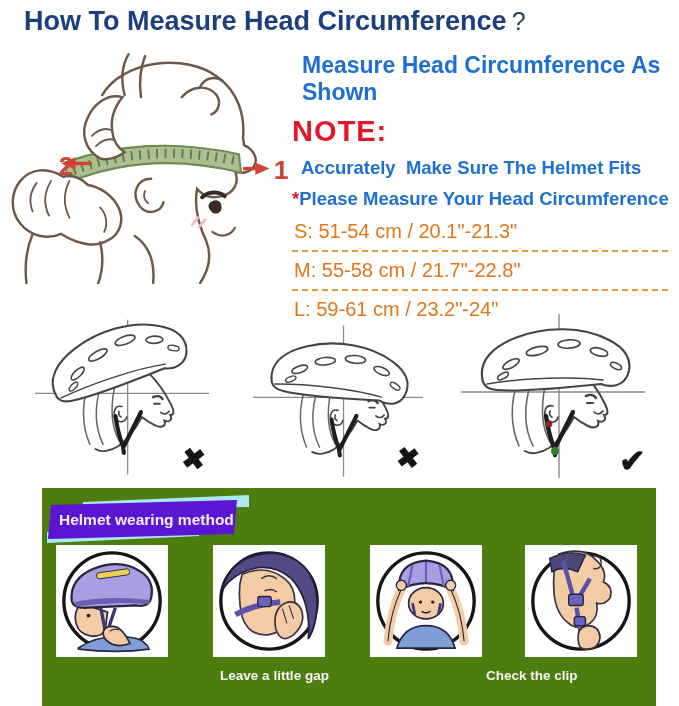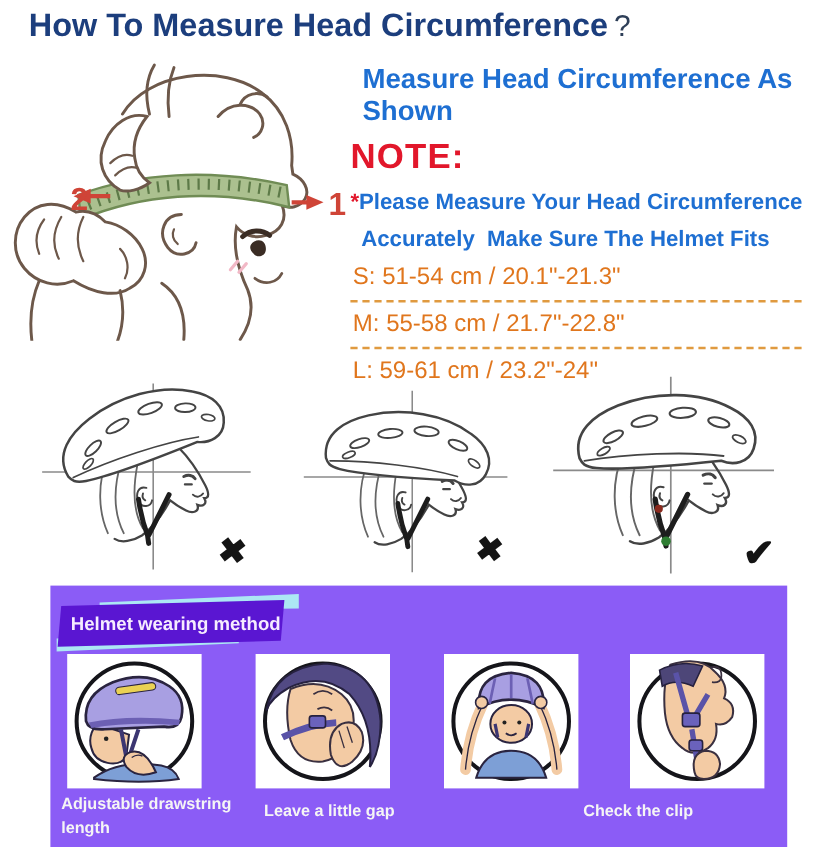--- a/index.html
+++ b/index.html
@@ -25,21 +25,21 @@
   .size-row { color:#e0761d; font-size:20px; padding:3px 0 7px 2px; white-space:nowrap; }
   .size-row.dashed { border-bottom:2px dashed #e09a3f; margin-bottom:4px; }
 
   
   .fit-svg { position:absolute; }
   .fit1 { left:24px;  top:314px; width:196px; height:170px; }
   .fit2 { left:242px; top:320px; width:192px; height:166px; }
   .fit3 { left:450px; top:308px; width:206px; height:180px; }
 
   
-  .panel { position:absolute; left:42px; top:488px; width:614px; height:218px; background:#8b5cf6;text-decoration:underline; }
+  .panel { position:absolute; left:42px; top:488px; width:614px; height:218px; background:#4d7c0f;text-decoration:underline; }
   .banner { position:absolute; left:5px; top:7px; width:205px; height:52px; }
   .card { position:absolute; top:57px; width:112px; height:112px; background:#ffffff; }
   .card svg { width:112px; height:112px; display:block; }
   .card1 { left:14px; }  .card2 { left:171px; }  .card3 { left:328px; }  .card4 { left:483px; }
   .caption { position:absolute; color:#f5f5f5; font-weight:bold; font-size:13.5px; line-height:1.45; }
   .cap1 { left:9px;  top:172px; width:162px; text-align:left; }
   .cap2 { left:160px; top:178px; width:145px; text-align:center; }
   .cap3 { left:312px; top:178px; width:145px; text-align:center; }
   .cap4 { left:444px; top:178px; width:145px; }
 
@@ -127,22 +127,22 @@
     <g>
       <path d="M236,122 L250,122" stroke="#cf4437" stroke-width="3.4"></path>
       <polygon points="248,116 262,122 248,128" fill="#cf4437"></polygon>
     </g>
     <text x="266" y="132" font-size="26" font-weight="bold" fill="#cf4437">1</text>
   </svg>
 
   <div class="info">
     <div class="info-heading">Measure Head Circumference As Shown</div>
     <div class="note-label">NOTE:</div>
+    <div class="note-line indent"><span class="star"></span><span>Accurately  Make Sure The Helmet Fits</span></div>
     <div class="note-line"><span class="star">*</span><span>Please Measure Your Head Circumference</span></div>
-    <div class="note-line indent"><span class="star"></span><span>Accurately  Make Sure The Helmet Fits</span></div>
     <div class="sizes">
       <div class="size-row dashed">S: 51-54 cm / 20.1"-21.3"</div>
       <div class="size-row dashed">M: 55-58 cm / 21.7"-22.8"</div>
       <div class="size-row">L: 59-61 cm / 23.2"-24"</div>
     </div>
   </div>
 
   <svg class="fit-svg fit1" viewBox="0 0 200 180">
     <use href="#crosshair"></use>
     <use href="#fit-head"></use>
@@ -226,18 +226,17 @@
         <path d="M30,8 Q52,1 63,13 Q74,23 70,33 Q79,37 76,47 Q71,54 64,52 Q66,64 58,70 Q47,77 39,70 Q28,62 26,44 Q24,22 30,8 Z" fill="#f3cba4" stroke="#3a3040" stroke-width="1.5"></path>
         <path d="M22,12 Q38,4 54,9 L47,24 Q34,18 24,24 Z" fill="#4d4678" stroke="#26213f" stroke-width="1.2"></path>
         <path d="M60,10 Q68,8 68,16 Q68,22 61,21" fill="none" stroke="#3a3040" stroke-width="1.3"></path>
         <path d="M34,14 L43,46 M58,30 L48,47 M46,56 L50,80" stroke="#5a53a8" stroke-width="4" fill="none"></path>
         <rect x="39" y="44" width="13" height="10" rx="2" fill="#6a62bc" stroke="#26213f" stroke-width="1.2"></rect>
         <rect x="44" y="64" width="10" height="8" rx="2" fill="#6a62bc" stroke="#26213f" stroke-width="1.2"></rect>
         <path d="M48,88 Q45,74 56,72 Q66,72 67,82 Q66,93 55,93 Q49,93 48,88 Z" fill="#f3cba4" stroke="#3a3040" stroke-width="1.5"></path>
       </svg>
     </div>
 
-    <div class="caption cap1">Adjustable drawstring length</div>
     <div class="caption cap2">Leave a little gap</div>
     <div class="caption cap4">Check the clip</div>
   </div>
 
 </div>
 
 </body></html>

